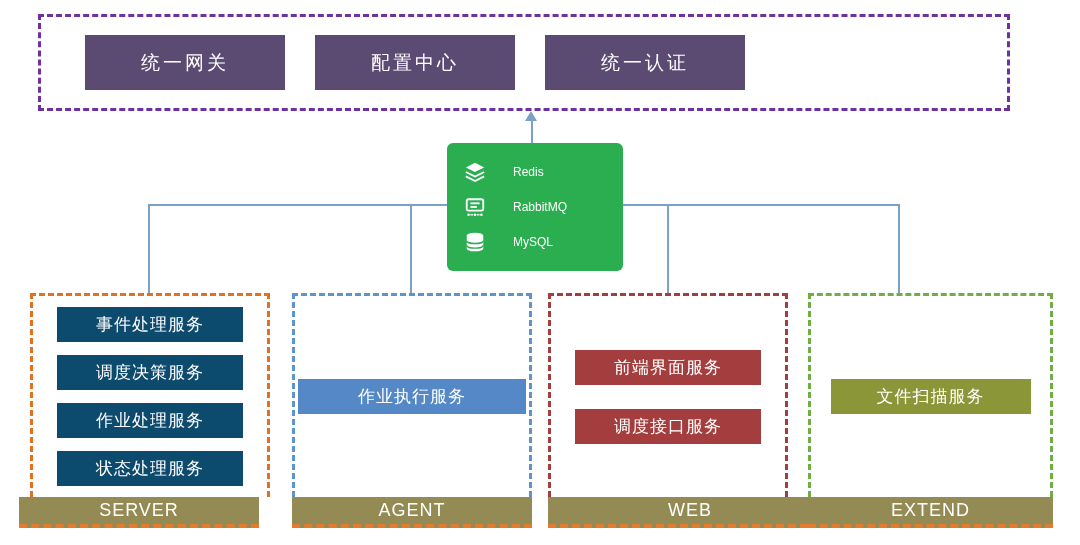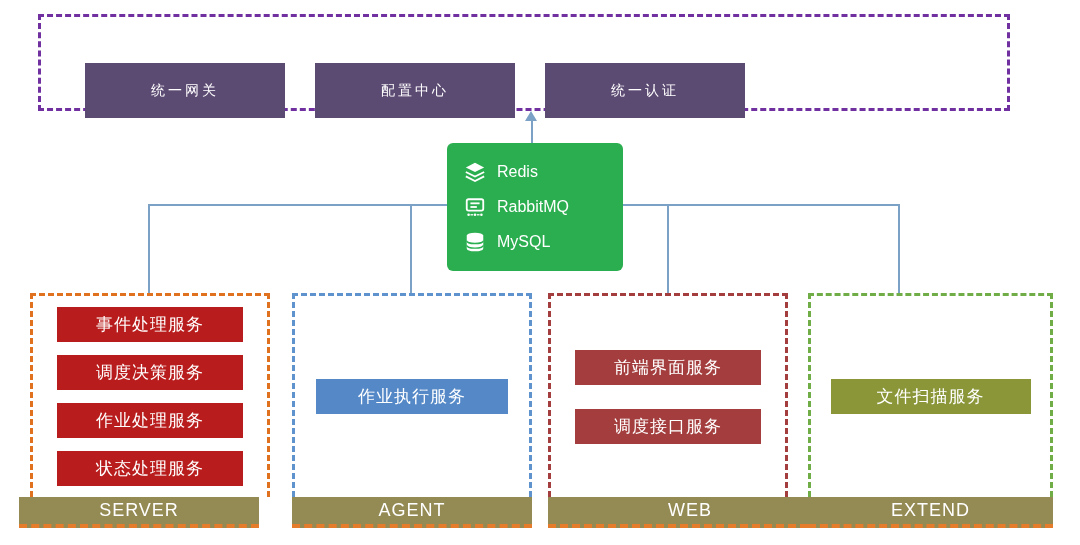--- a/index.html
+++ b/index.html
@@ -8,59 +8,59 @@
     font-family:"Liberation Sans", sans-serif; overflow:hidden;
   }
 
   
   .top-panel {
     position:absolute; left:38px; top:14px; width:966px; height:91px;
     border:3px dashed #7030A0; box-sizing:content-box;
   }
   .top-box {
     position:absolute; top:18px; width:200px; height:55px; background:#5B4A72;
-    color:#ffffff; font-size:14px; letter-spacing:3px;
-    display:flex; align-items:center; justify-content:center;margin-top:28px;
+    color:#ffffff; font-size:19px; letter-spacing:3px;
+    display:flex; align-items:center; justify-content:center;
   }
 
   
   .connector { position:absolute; background:#7CA1C6; }
   .arrow-head {
     position:absolute; width:0; height:0;
     border-left:6px solid transparent; border-right:6px solid transparent;
     border-bottom:10px solid #7CA1C6;
   }
 
   
   .mw-box {
     position:absolute; left:447px; top:143px; width:176px; height:128px;
     background:#2BAE50; border-radius:6px; box-sizing:border-box;
     display:flex; flex-direction:column; justify-content:space-evenly;
     padding:6px 6px 6px 16px; z-index:5;
   }
-  .mw-row { display:flex; align-items:center; gap:10px; color:#ffffff; font-size:16px; }
+  .mw-row { display:flex; align-items:center; gap:26px; color:#ffffff; font-size:12px; }
   .mw-icon { width:24px; height:24px; display:inline-flex; align-items:center; justify-content:center; }
 
   
   .group {
     position:absolute; top:293px; height:204px; box-sizing:border-box;
     border:3px dashed; border-bottom:none;
     display:flex; flex-direction:column; align-items:center; justify-content:center;
   }
   .group.server { left:30px;  width:240px; border-color:#E0711F; gap:13px; }
   .group.agent  { left:292px; width:240px; border-color:#5E93CE; }
   .group.web    { left:548px; width:240px; border-color:#A43E3E; gap:24px;text-align:center; }
   .group.extend { left:808px; width:245px; border-color:#70AD47; }
 
   .svc {
     height:35px; display:flex; align-items:center; justify-content:center;
     color:#ffffff; font-size:17px; letter-spacing:1px;
   }
-  .svc.server { width:186px; background:#b91c1c; }
-  .svc.agent  { width:192px; background:#5488C7; }
+  .svc.server { width:186px; background:#0c4a6e; }
+  .svc.agent  { width:228px; background:#5488C7; }
   .svc.web    { width:186px; background:#A43E3E; }
   .svc.extend { width:200px; background:#8A9638; }
 
   
   .bar {
     position:absolute; top:497px; height:27px; background:#948A54;
     color:#ffffff; font-size:18px; letter-spacing:1px;
     display:flex; align-items:center; justify-content:center;
     border-bottom:4px dashed #E57C2C; box-sizing:content-box;
   }

